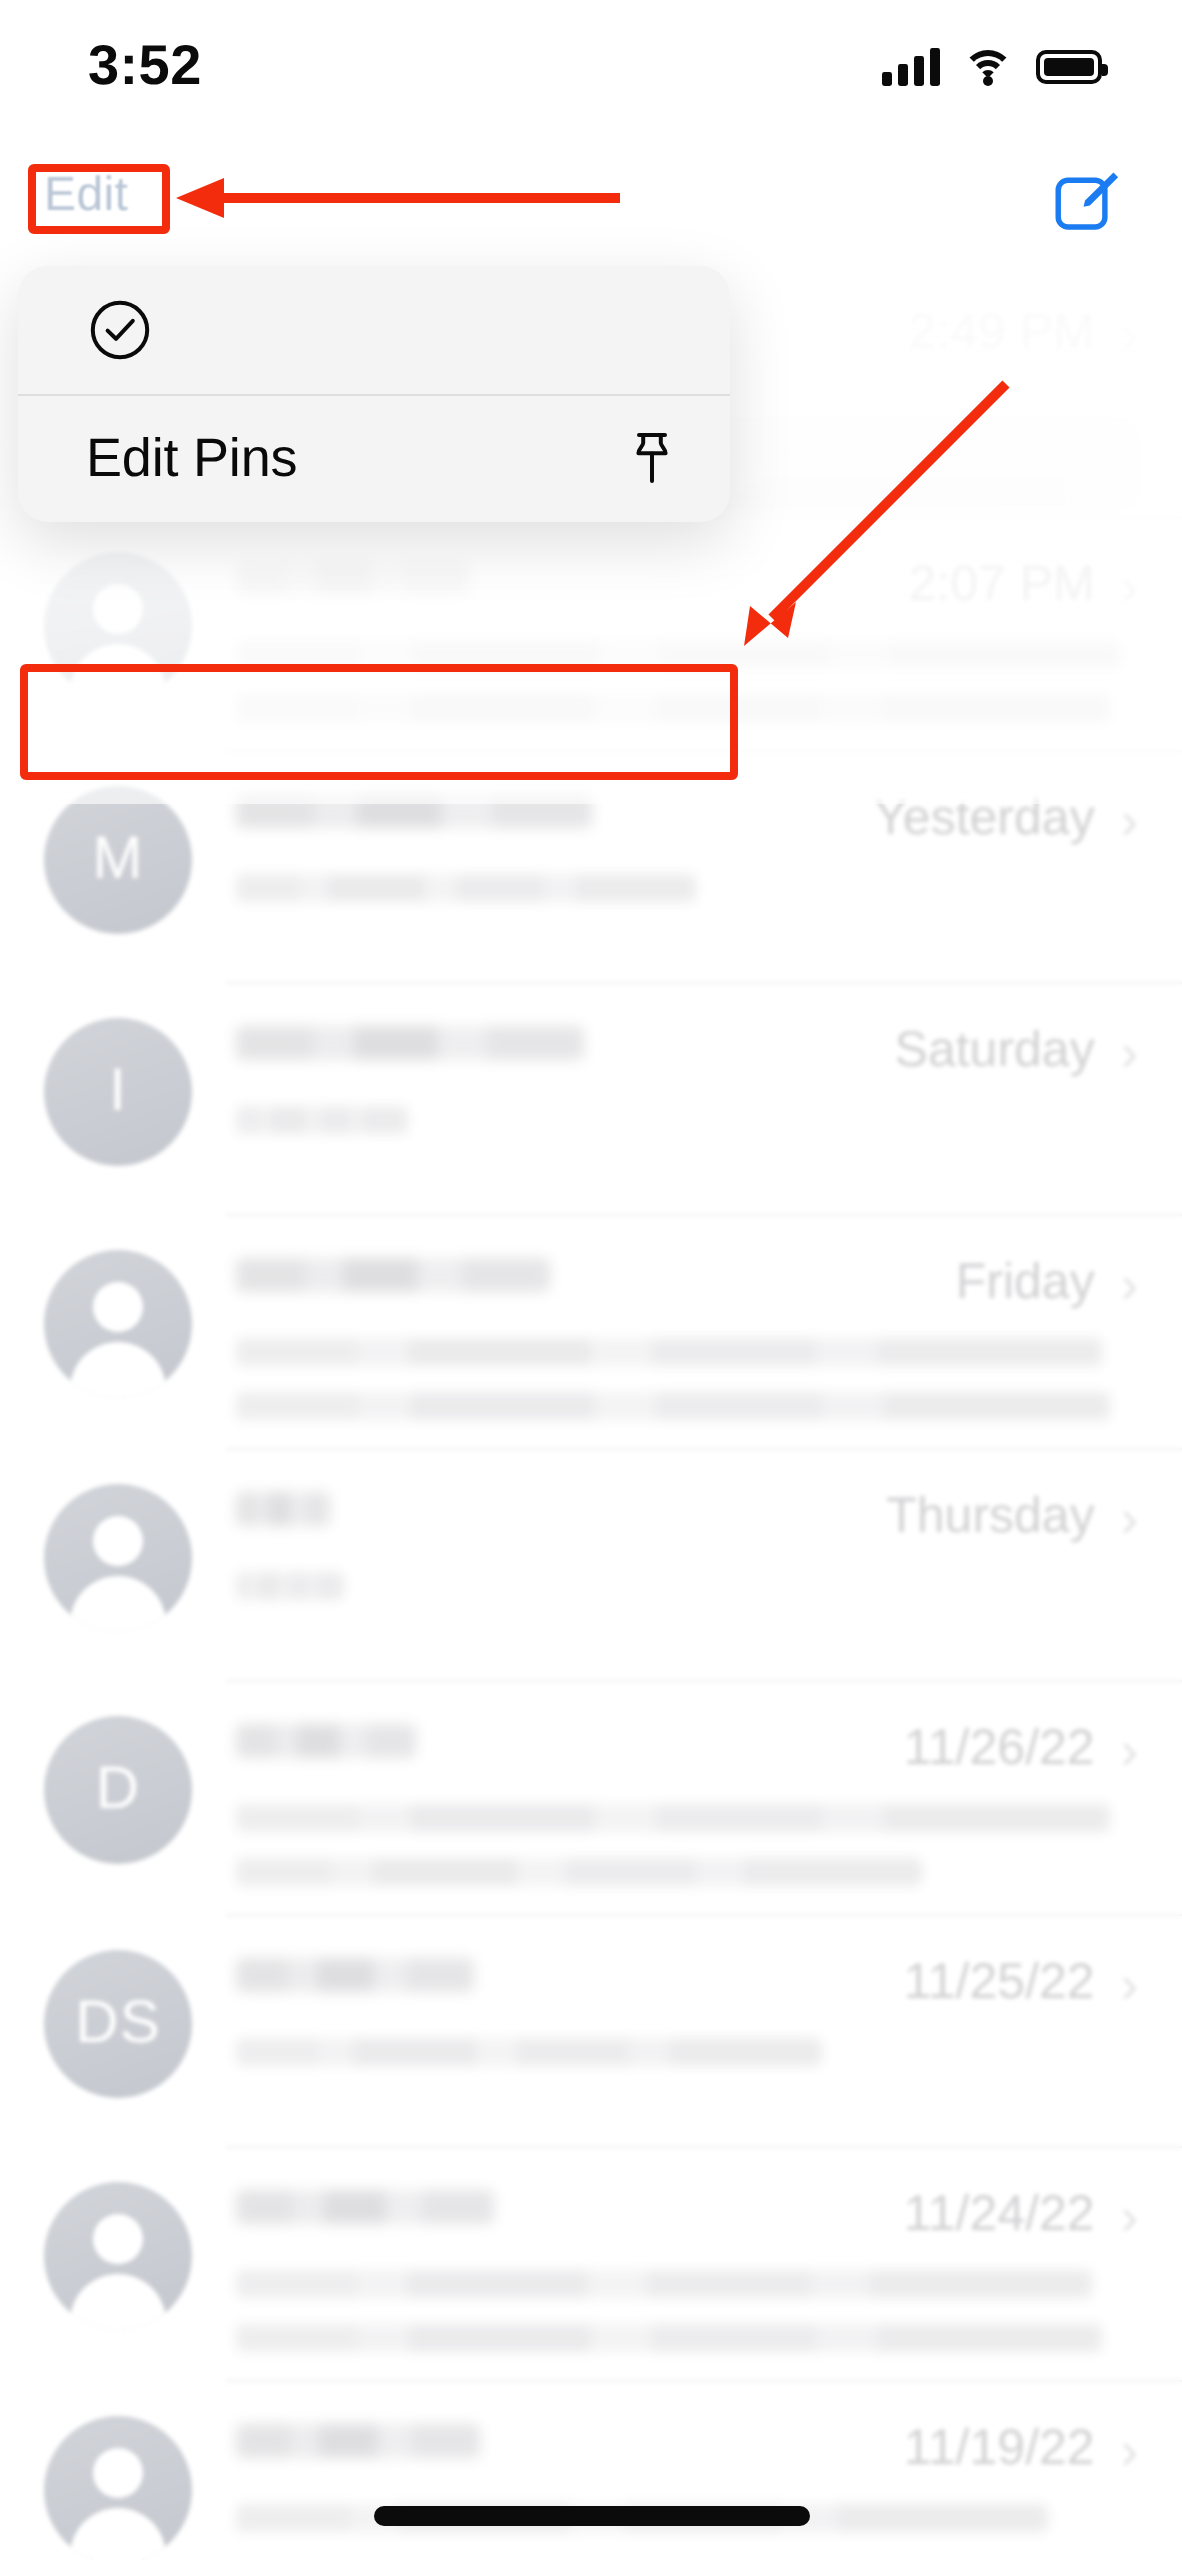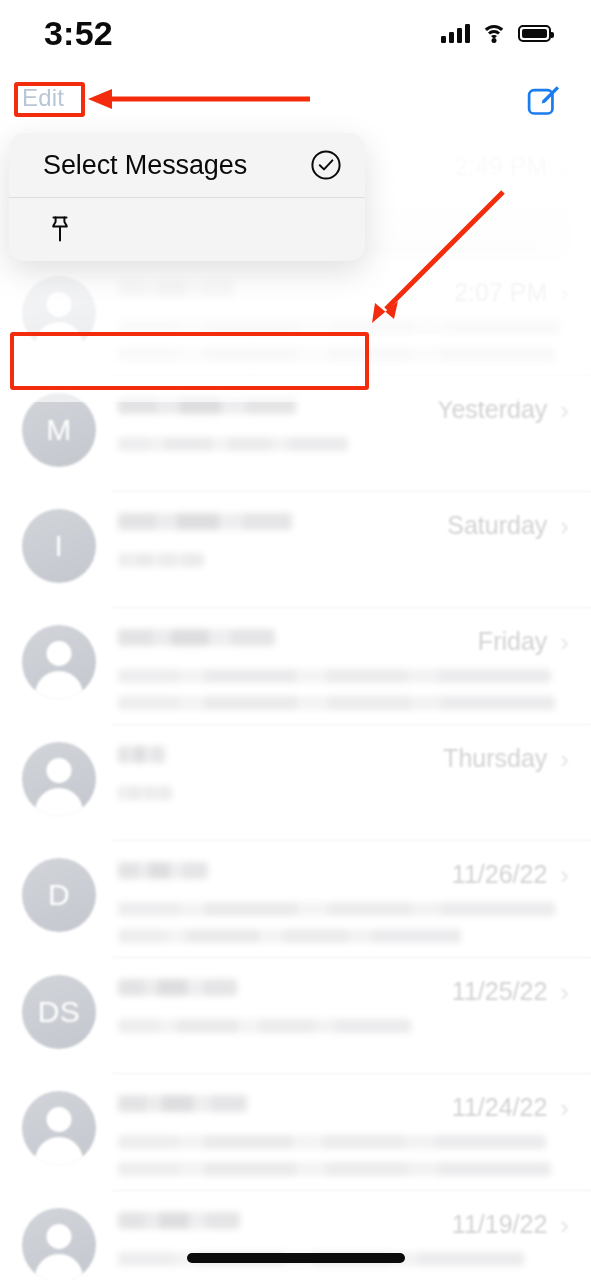--- a/index.html
+++ b/index.html
@@ -12,21 +12,21 @@
     -webkit-font-smoothing:antialiased;
   }
 
   
   .statusbar{
     position:absolute; top:0; left:0; width:591px; height:62px;
     display:flex; align-items:center; justify-content:space-between;
     padding:0 40px 0 44px;
   }
   .status-time{
-    font-size:34px; font-weight:700; color:#0b0b0b; letter-spacing:.2px;
+    font-size:28px; font-weight:700; color:#0b0b0b; letter-spacing:.2px;
     margin-top:4px;
   }
   .status-right{ display:flex; align-items:center; gap:11px; margin-top:4px; }
 
   .signal{ display:flex; align-items:flex-end; gap:3px; height:19px; }
   .signal i{ display:block; width:5px; background:#0b0b0b; border-radius:1.2px; }
   .signal i:nth-child(1){height:7px}
   .signal i:nth-child(2){height:11px}
   .signal i:nth-child(3){height:15px}
   .signal i:nth-child(4){height:19px}
@@ -376,30 +376,30 @@
     </div>
   </div>
 </div>
 
 <div class="veil"></div>
 <div class="veil-top"></div>
 
 <div class="menu">
 
   <div class="menu-item">
-    <span>Select Messages</span>
     <span class="menu-ico">
       <svg viewBox="0 0 34 34" width="34" height="34" fill="none">
         <circle cx="17" cy="17" r="13.6" stroke="#0a0a0a" stroke-width="2"></circle>
         <path d="M10.8 17.3 L15 21.4 L23.4 12.4" stroke="#0a0a0a" stroke-width="2" stroke-linecap="round" stroke-linejoin="round"></path>
       </svg>
     </span>
   </div>
 
   <div class="menu-item">
+    <span>Edit Pins</span>
     <span class="menu-ico">
       <svg viewBox="0 0 34 34" width="34" height="34" fill="none" stroke="#0a0a0a" stroke-width="2" stroke-linecap="round" stroke-linejoin="round">
         <path d="M10.5 5.5 H23.5"></path>
         <path d="M12.6 5.5 V9.5 C12.6 11 10.2 12.4 10.2 14.6 H23.8 C23.8 12.4 21.4 11 21.4 9.5 V5.5"></path>
         <path d="M17 14.8 V28.5"></path>
       </svg>
     </span>
   </div>
 
 

